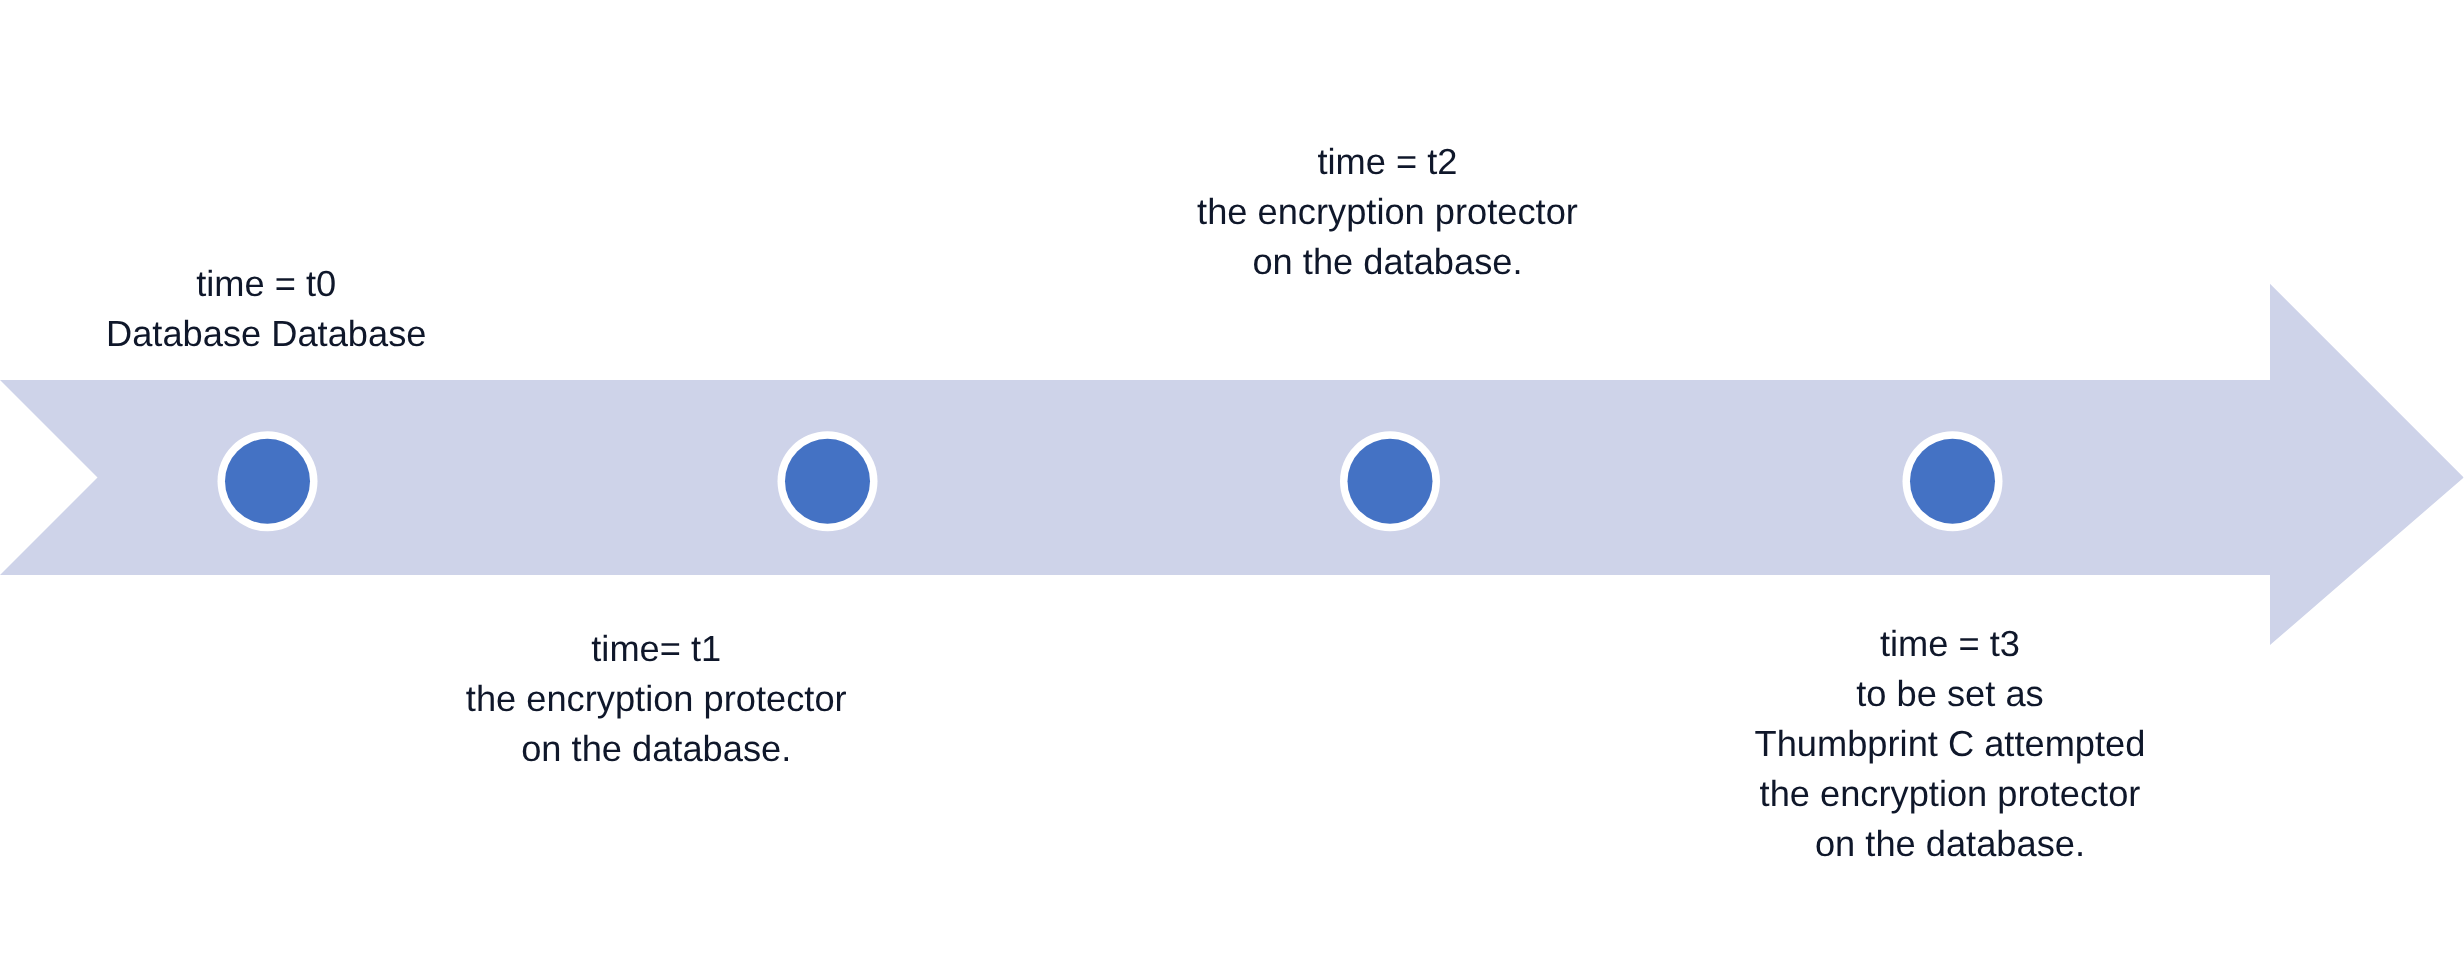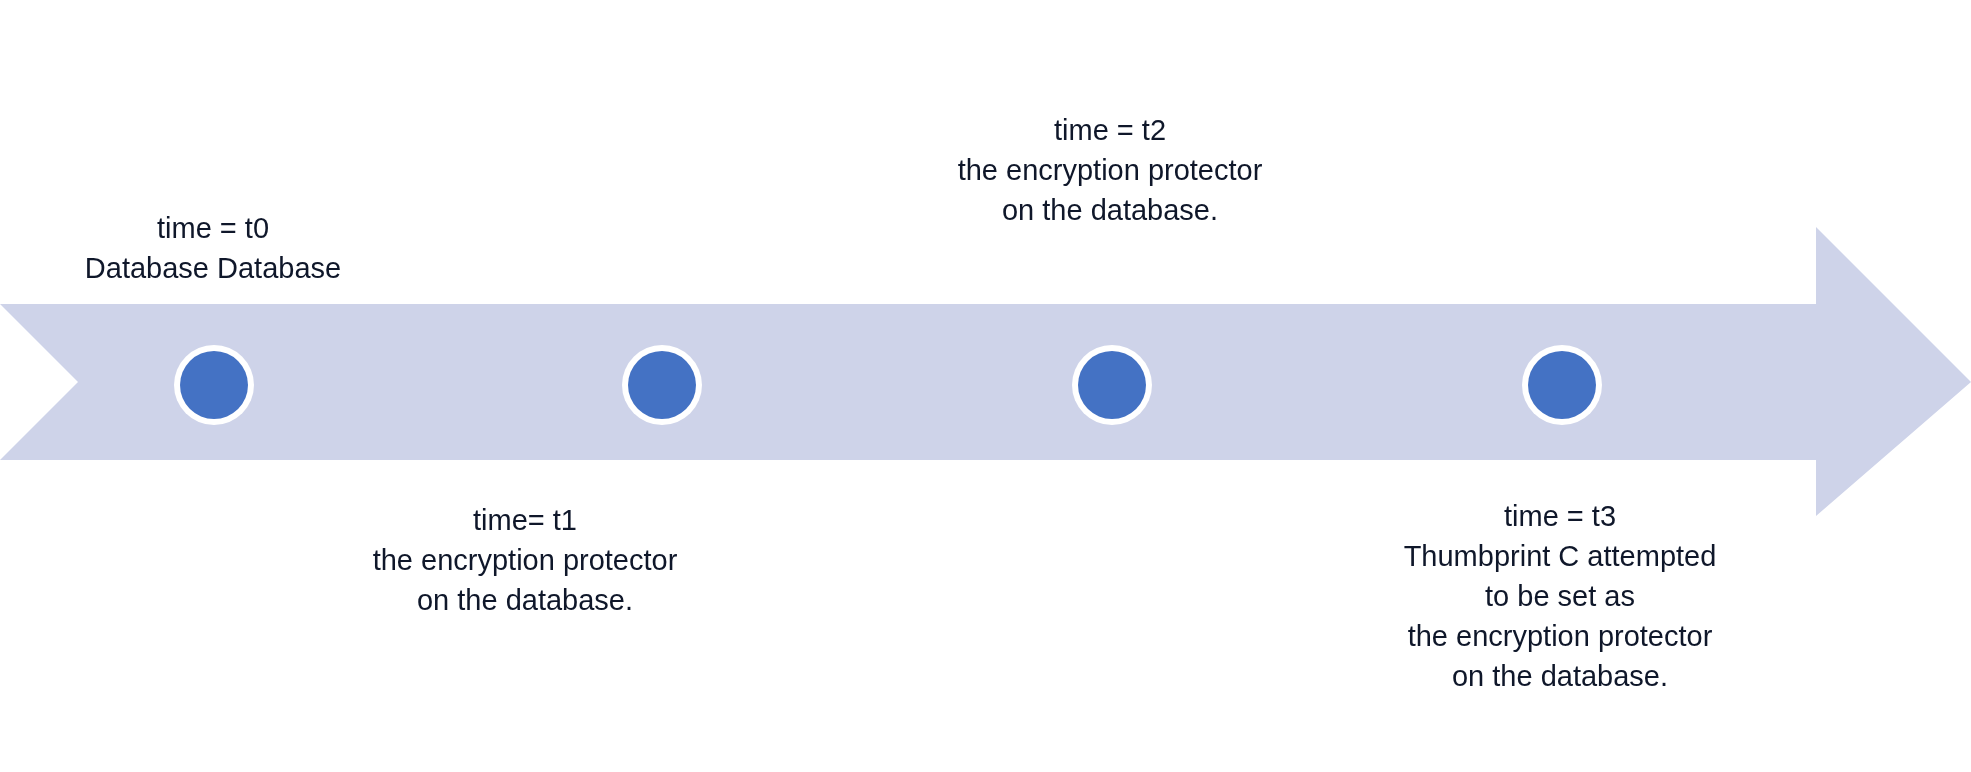--- a/index.html
+++ b/index.html
@@ -85,19 +85,19 @@
   </div>
 
   <div class="event-label" style="left:860px; top:110px; width:500px;">
     <span class="label-line">time = t2</span>
     <span class="label-line">the encryption protector</span>
     <span class="label-line">on the database.</span>
   </div>
 
   <div class="event-label" style="left:1310px; top:496px; width:500px;">
     <span class="label-line">time = t3</span>
+    <span class="label-line">to be set as</span>
     <span class="label-line">Thumbprint C attempted</span>
-    <span class="label-line">to be set as</span>
     <span class="label-line">the encryption protector</span>
     <span class="label-line">on the database.</span>
   </div>
 
 </div>
 
 </body></html>

